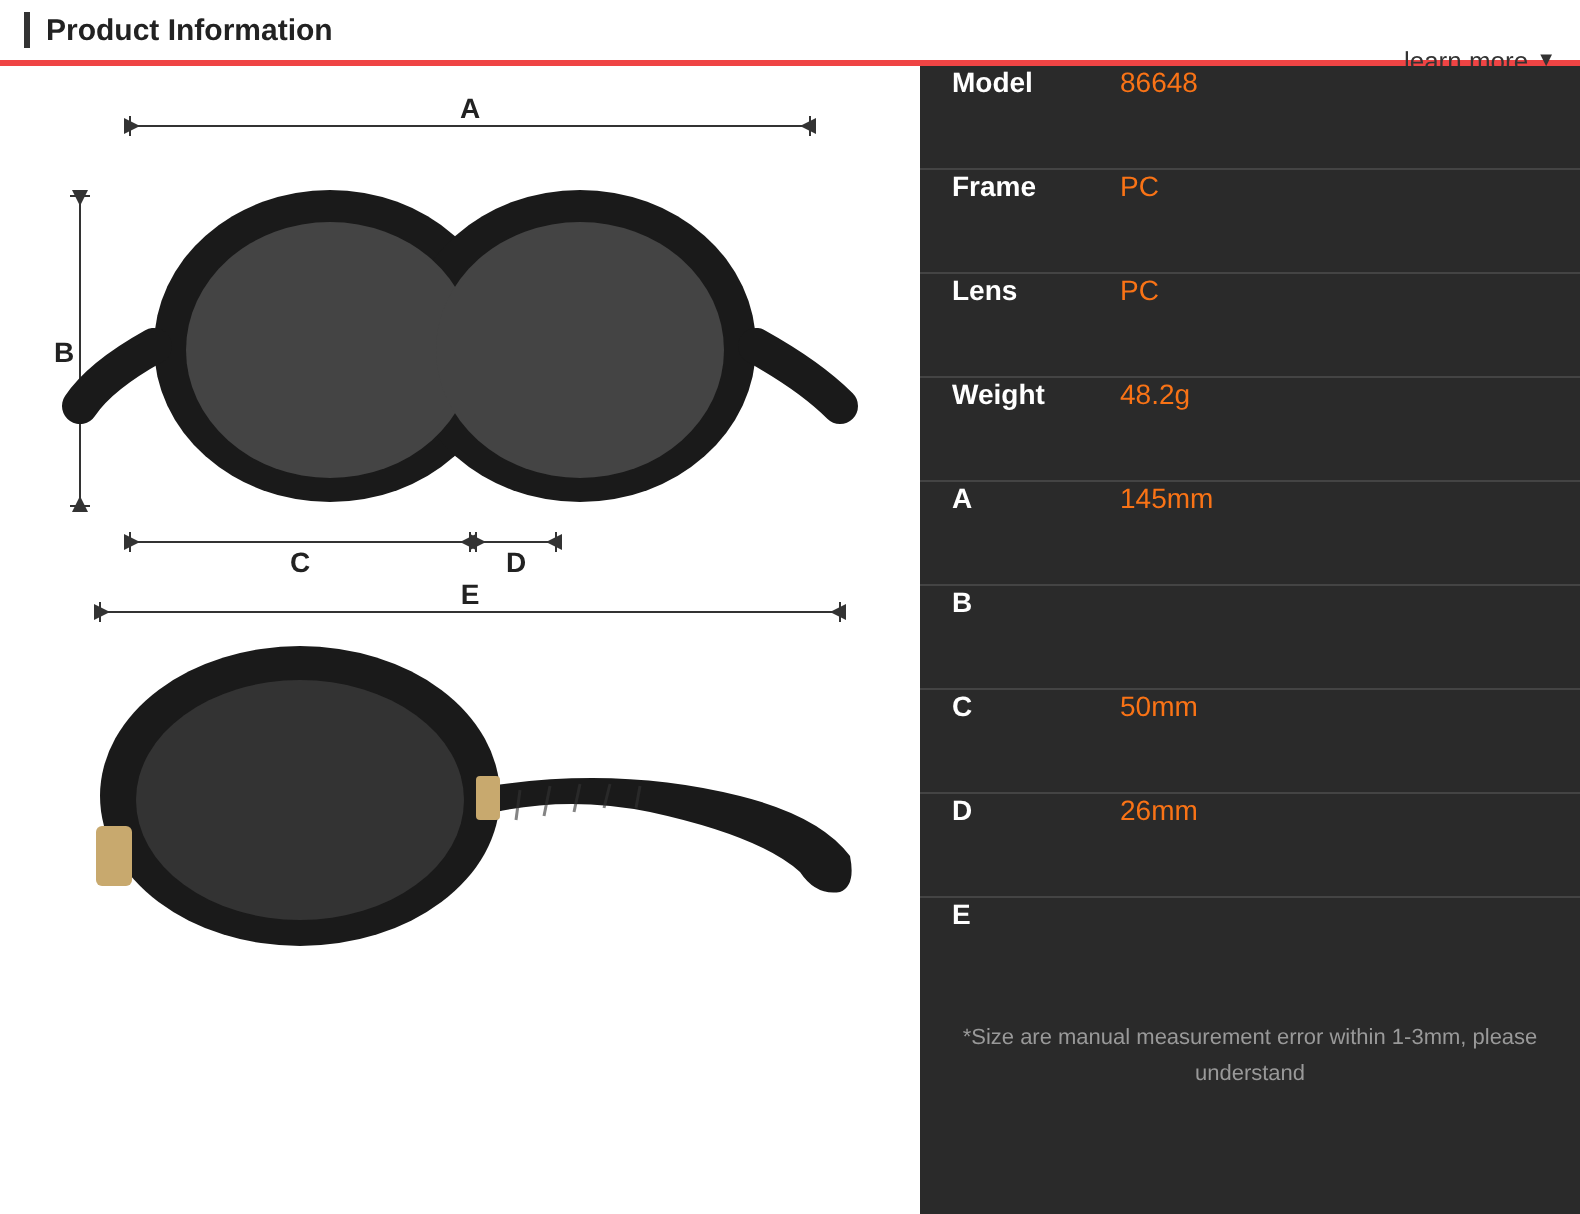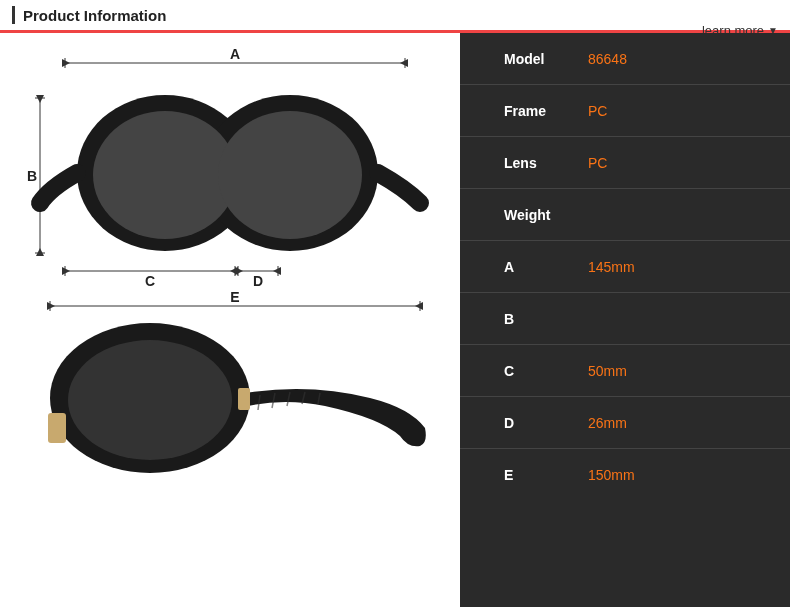--- a/index.html
+++ b/index.html
@@ -66,23 +66,21 @@
     
     .right-panel {
       flex: 1;
       background: #2a2a2a;
       padding: 0;
     }
 
     .spec-row {
       display: flex;
       border-bottom: 1px solid #444;
-      align-items: center;
       height: 52px;
-      padding-left: 28px;
     }
     .spec-row:last-child {
       border-bottom: none;
     }
 
     .spec-key {
       flex: 0 0 100px;
       padding: 0 16px;
       color: #fff;
       font-size: 14px;
@@ -226,36 +224,37 @@
         <div class="spec-row">
           <div class="spec-key">Frame</div>
           <div class="spec-value">PC</div>
         </div>
         <div class="spec-row">
           <div class="spec-key">Lens</div>
           <div class="spec-value">PC</div>
         </div>
         <div class="spec-row">
           <div class="spec-key">Weight</div>
+          <div class="spec-value">48.2g</div>
         </div>
         <div class="spec-row">
           <div class="spec-key">A</div>
           <div class="spec-value">145mm</div>
         </div>
         <div class="spec-row">
           <div class="spec-key">B</div>
         </div>
         <div class="spec-row">
           <div class="spec-key">C</div>
           <div class="spec-value">50mm</div>
         </div>
         <div class="spec-row">
           <div class="spec-key">D</div>
           <div class="spec-value">26mm</div>
         </div>
         <div class="spec-row">
           <div class="spec-key">E</div>
-          <div class="spec-value">150mm</div>
         </div>
       </div>
+    <div class="spec-note">*Size are manual measurement error within 1-3mm, please understand</div>
   </div>
 
 </div>
 
 </body></html>

